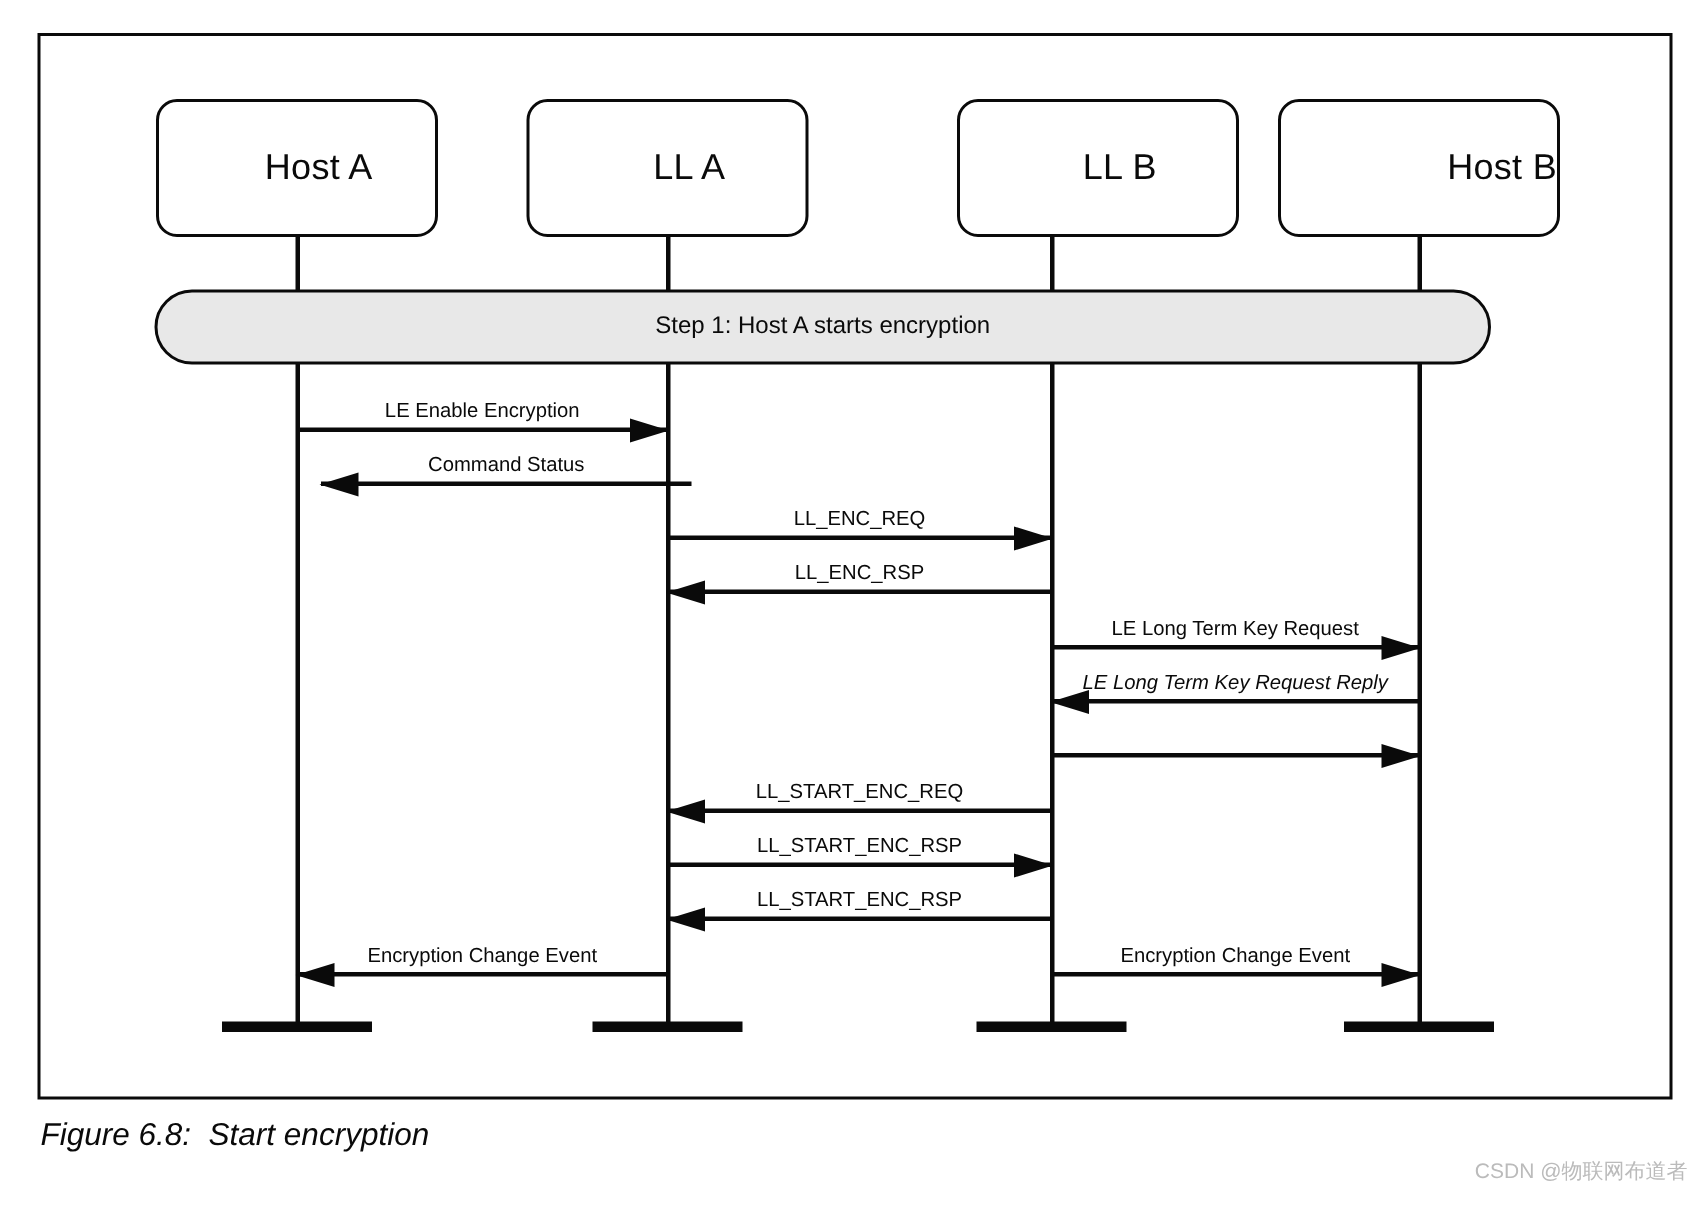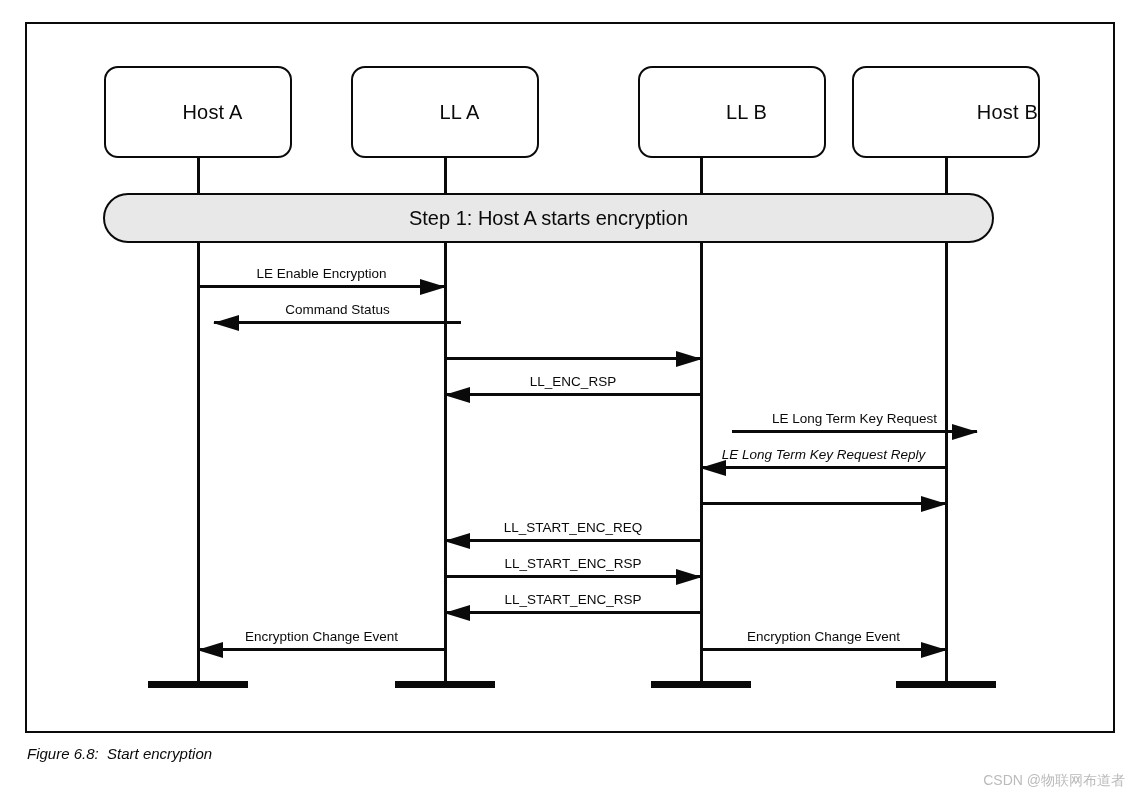--- a/index.html
+++ b/index.html
@@ -34,35 +34,35 @@
   .actor-box {
     position: absolute;
     top: 66px; width: 188px; height: 92px;
     background: #ffffff;
     border: 2.5px solid #0a0a0a;
     border-radius: 14px;
     display: flex; align-items: center; justify-content: center;
     z-index: 2;
   }
   .actor-box .actor-label {
-    font-size: 20px;
+    font-size: 24px;
     letter-spacing: 0.2px;
     margin-left: 29px;
   }
 
   .step-banner {
     position: absolute;
     left: 103px; top: 193px; width: 891px; height: 50px;
     background: #e8e8e8;
     border: 2.5px solid #0a0a0a;
     border-radius: 25px;
     display: flex; align-items: center; justify-content: center;
     z-index: 3;
   }
-  .step-banner .banner-label { font-size: 20px; }
+  .step-banner .banner-label { font-size: 16px; }
 
   .msg {
     position: absolute;
     height: 25px;
     z-index: 2;
   }
   .msg .msg-label {
     position: absolute;
     left: 0; right: 0; bottom: 7px;
     text-align: center;
@@ -87,21 +87,21 @@
     border-left: 26px solid #0a0a0a;
   }
   .msg .arrowhead.left {
     left: -1px;
     border-right: 26px solid #0a0a0a;
   }
 
   .figure-caption {
     position: absolute;
     left: 27px; top: 745px;
-    font-size: 15px;
+    font-size: 21px;
     font-style: italic;
     color: #0a0a0a;
     white-space: pre;
   }
   .watermark {
     position: absolute;
     right: 8px; top: 772px;
     font-size: 14px;
     color: #bbbbbb;
     white-space: nowrap;
@@ -138,29 +138,30 @@
         <div class="msg-label">LE Enable Encryption</div>
         <div class="msg-line"></div>
         <div class="arrowhead right"></div>
       </div>
       <div class="msg" style="left: 214px; width: 247px; top: 299px;">
         <div class="msg-label">Command Status</div>
         <div class="msg-line"></div>
         <div class="arrowhead left"></div>
       </div>
       <div class="msg" style="left: 445px; width: 256px; top: 335px;">
+        <div class="msg-label">LL_ENC_REQ</div>
         <div class="msg-line"></div>
         <div class="arrowhead right"></div>
       </div>
       <div class="msg" style="left: 445px; width: 256px; top: 371px;">
         <div class="msg-label">LL_ENC_RSP</div>
         <div class="msg-line"></div>
         <div class="arrowhead left"></div>
       </div>
-      <div class="msg" style="left: 732px; width: 245px; top: 408px;">
+      <div class="msg" style="left: 701px; width: 245px; top: 408px;">
         <div class="msg-label">LE Long Term Key Request</div>
         <div class="msg-line"></div>
         <div class="arrowhead right"></div>
       </div>
       <div class="msg" style="left: 701px; width: 245px; top: 444px; font-style: italic;">
         <div class="msg-label">LE Long Term Key Request Reply</div>
         <div class="msg-line"></div>
         <div class="arrowhead left"></div>
       </div>
       <div class="msg" style="left: 701px; width: 245px; top: 480px;">

